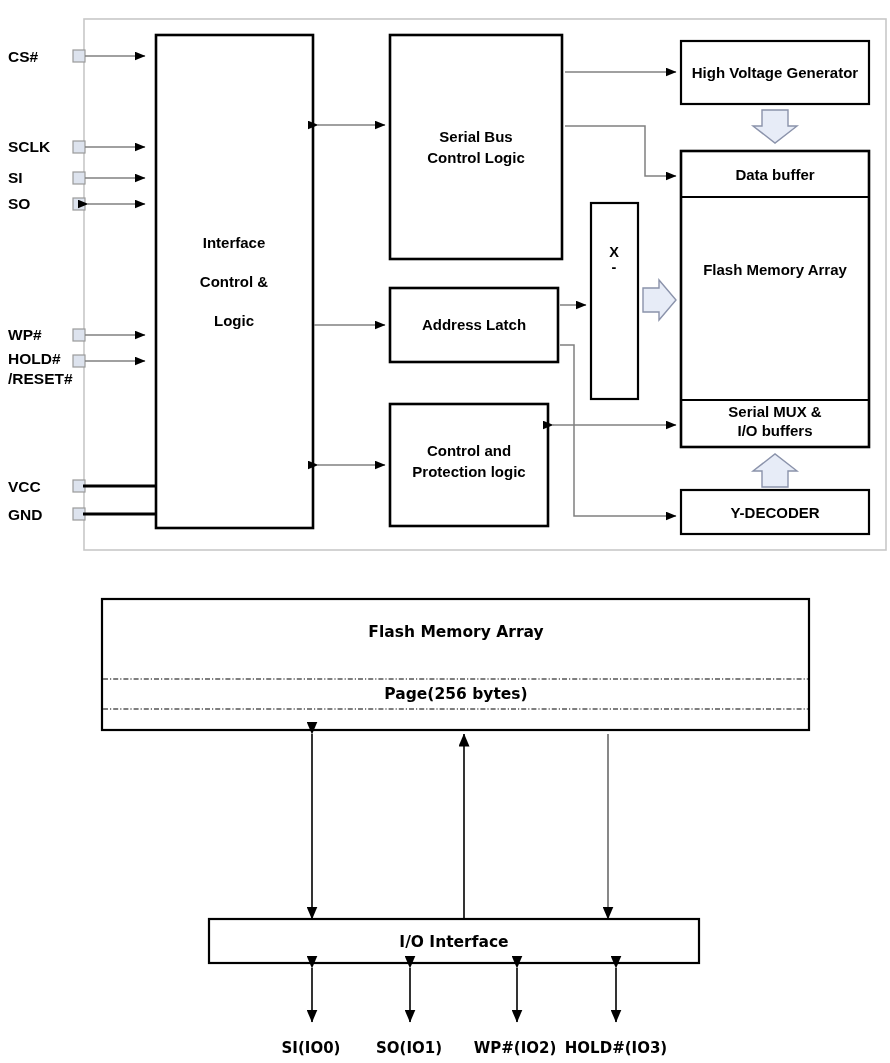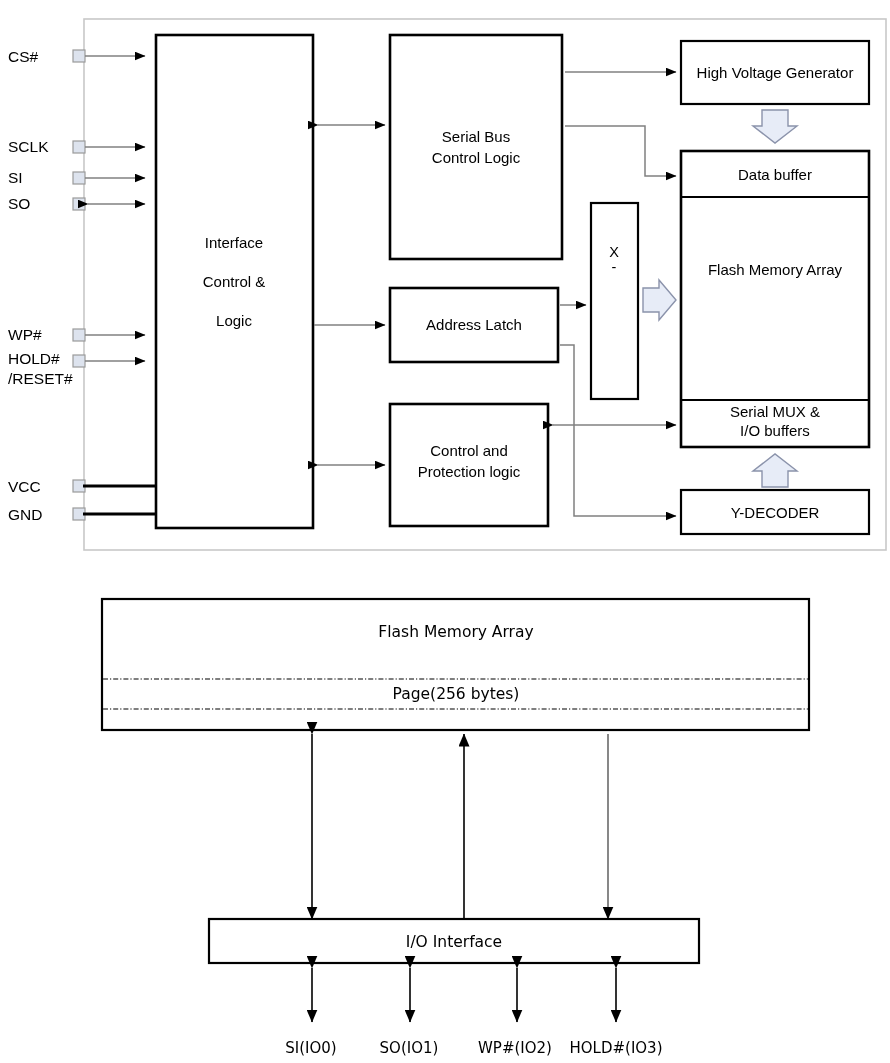--- a/index.html
+++ b/index.html
@@ -11,20 +11,21 @@
   body {
     width: 890px;
     height: 1063px;
     font-family: "Liberation Sans", sans-serif;
     overflow: hidden;
   }
   #stage {
     position: relative;
     width: 890px;
     height: 1063px;
+    font-weight: bold;
   }
   svg.diagram {
     position: absolute;
     left: 0;
     top: 0;
     width: 890px;
     height: 1063px;
     display: block;
   }
   text {

